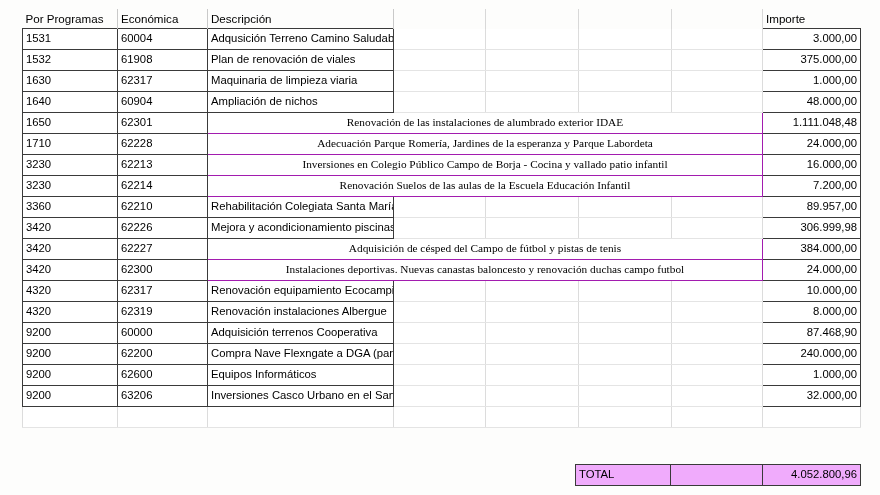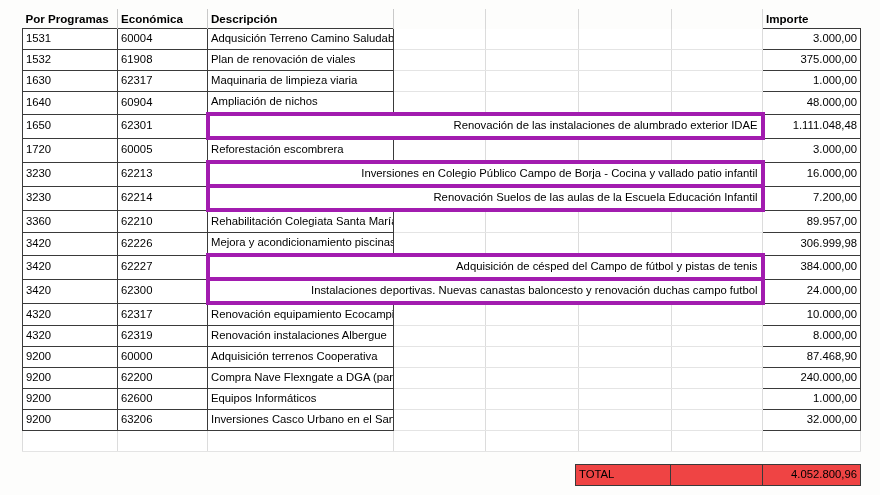--- a/index.html
+++ b/index.html
@@ -50,21 +50,21 @@
   .c-econ  { width: 90px; }
   .c-desc  { width: 186px; }
   .c-f1    { width: 92px; }
   .c-f2    { width: 93px; }
   .c-f3    { width: 93px; }
   .c-f4    { width: 91px; }
   .c-imp   { width: 98px; }
 
   
   #budget-table thead td {
-    font-weight: bold;
+    font-weight: normal;
     font-size: 11.6px;
     background: #fdfdfc;
     border: none;
     border-right: 1px solid #c9c9c9;
     height: 19px;
   }
   #budget-table thead td.last-head { border-right: none; }
   #budget-table thead td.blank-head { border-right: 1px solid #d8d8d8; }
 
   
@@ -81,21 +81,21 @@
     border: 1px solid #3a3a3a;
     padding-left: 4px;
   }
   
   .filler {
     border-right: 1px solid #dcdcdc;
     border-bottom: 1px solid #e4e4e4;
     background: #fdfdfd;
   }
   
-  .desc-wide { border: 4px solid #a21caf; text-align: right; }
+  .desc-wide { border: 1px solid #a21caf; text-align: center; font-family: Liberation Serif, serif; }
 
   
   .ghost td {
     border-right: 1px solid #dcdcdc;
     border-bottom: 1px solid #e4e4e4;
     background: #fdfdfd;
     height: 20px;
   }
   .ghost td.edge-l { border-left: 1px solid #dcdcdc; }
 
@@ -105,21 +105,21 @@
     left: 575px;
     top: 464px;
     width: 285px;
   }
   #total-table td {
     height: 20px;
     padding: 0 3px;
     vertical-align: middle;
     white-space: nowrap;
     border: 1px solid #3a3a3a;
-    background: #ef4444;
+    background: #f0abfc;
     font-size: 11.3px;
   }
   .t-label { width: 95px; text-align: left; }
   .t-mid   { width: 92px; }
   .t-val   { width: 98px; text-align: right; padding-left: 4px; }
 </style>
 </head>
 <body>
 
 <div id="sheet">
@@ -188,28 +188,24 @@
           <td class="filler"></td>
           <td class="amount">48.000,00</td>
         </tr>
         <tr>
           <td class="num">1650</td>
           <td class="num">62301</td>
           <td class="desc-wide" colspan="5">Renovación de las instalaciones de alumbrado exterior IDAE</td>
           <td class="amount">1.111.048,48</td>
         </tr>
         <tr>
-          <td class="num">1720</td>
-          <td class="num">60005</td>
-          <td class="desc">Reforestación escombrera</td>
-          <td class="filler"></td>
-          <td class="filler"></td>
-          <td class="filler"></td>
-          <td class="filler"></td>
-          <td class="amount">3.000,00</td>
+          <td class="num">1710</td>
+          <td class="num">62228</td>
+          <td class="desc-wide" colspan="5">Adecuación Parque Romería, Jardines de la esperanza y Parque Labordeta</td>
+          <td class="amount">24.000,00</td>
         </tr>
         <tr>
           <td class="num">3230</td>
           <td class="num">62213</td>
           <td class="desc-wide" colspan="5">Inversiones en Colegio Público Campo de Borja - Cocina y vallado patio infantil</td>
           <td class="amount">16.000,00</td>
         </tr>
         <tr>
           <td class="num">3230</td>
           <td class="num">62214</td>

